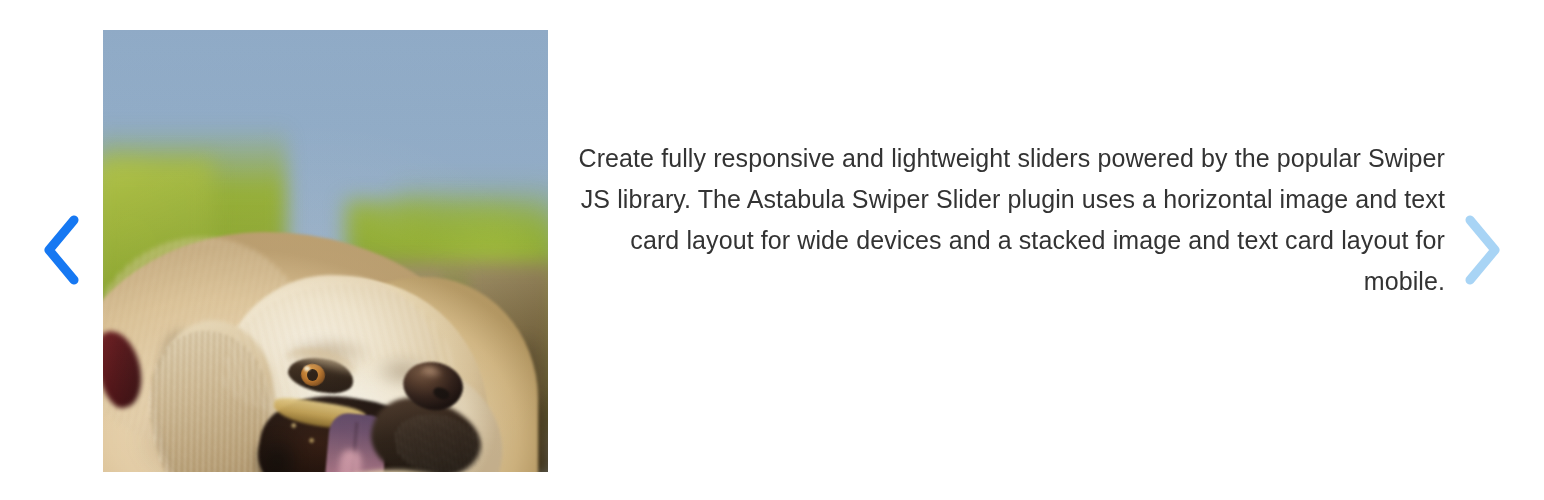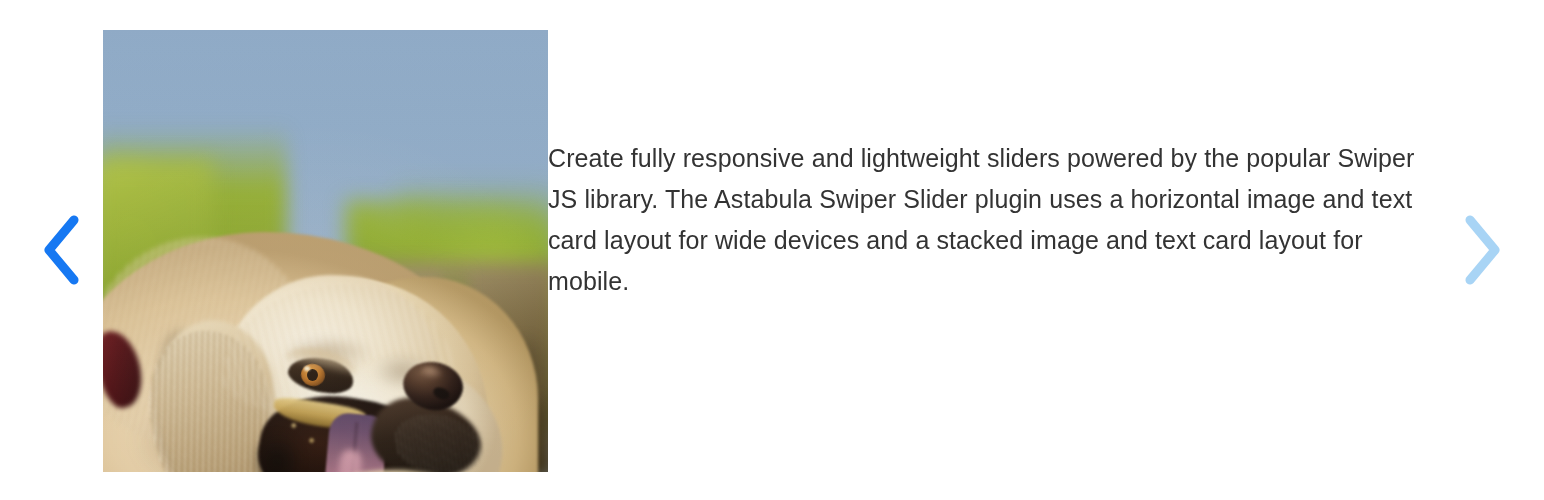--- a/index.html
+++ b/index.html
@@ -58,21 +58,23 @@
     position: relative;
     width: 445px;
     height: 442px;
     flex: 0 0 445px;
     overflow: hidden;
     background: #8fa9c6;
   }
 
   .slide-body {
     flex: 1 1 auto;
+    padding-left: 17px;
     padding-top: 108px;
+    text-align: right;
   }
 
   .slide-text {
     margin: 0;
     width: 880px;
     font-family: "Liberation Sans", sans-serif;
     font-size: 25px;
     line-height: 41px;
     color: #333333;
     letter-spacing: 0.1px;

